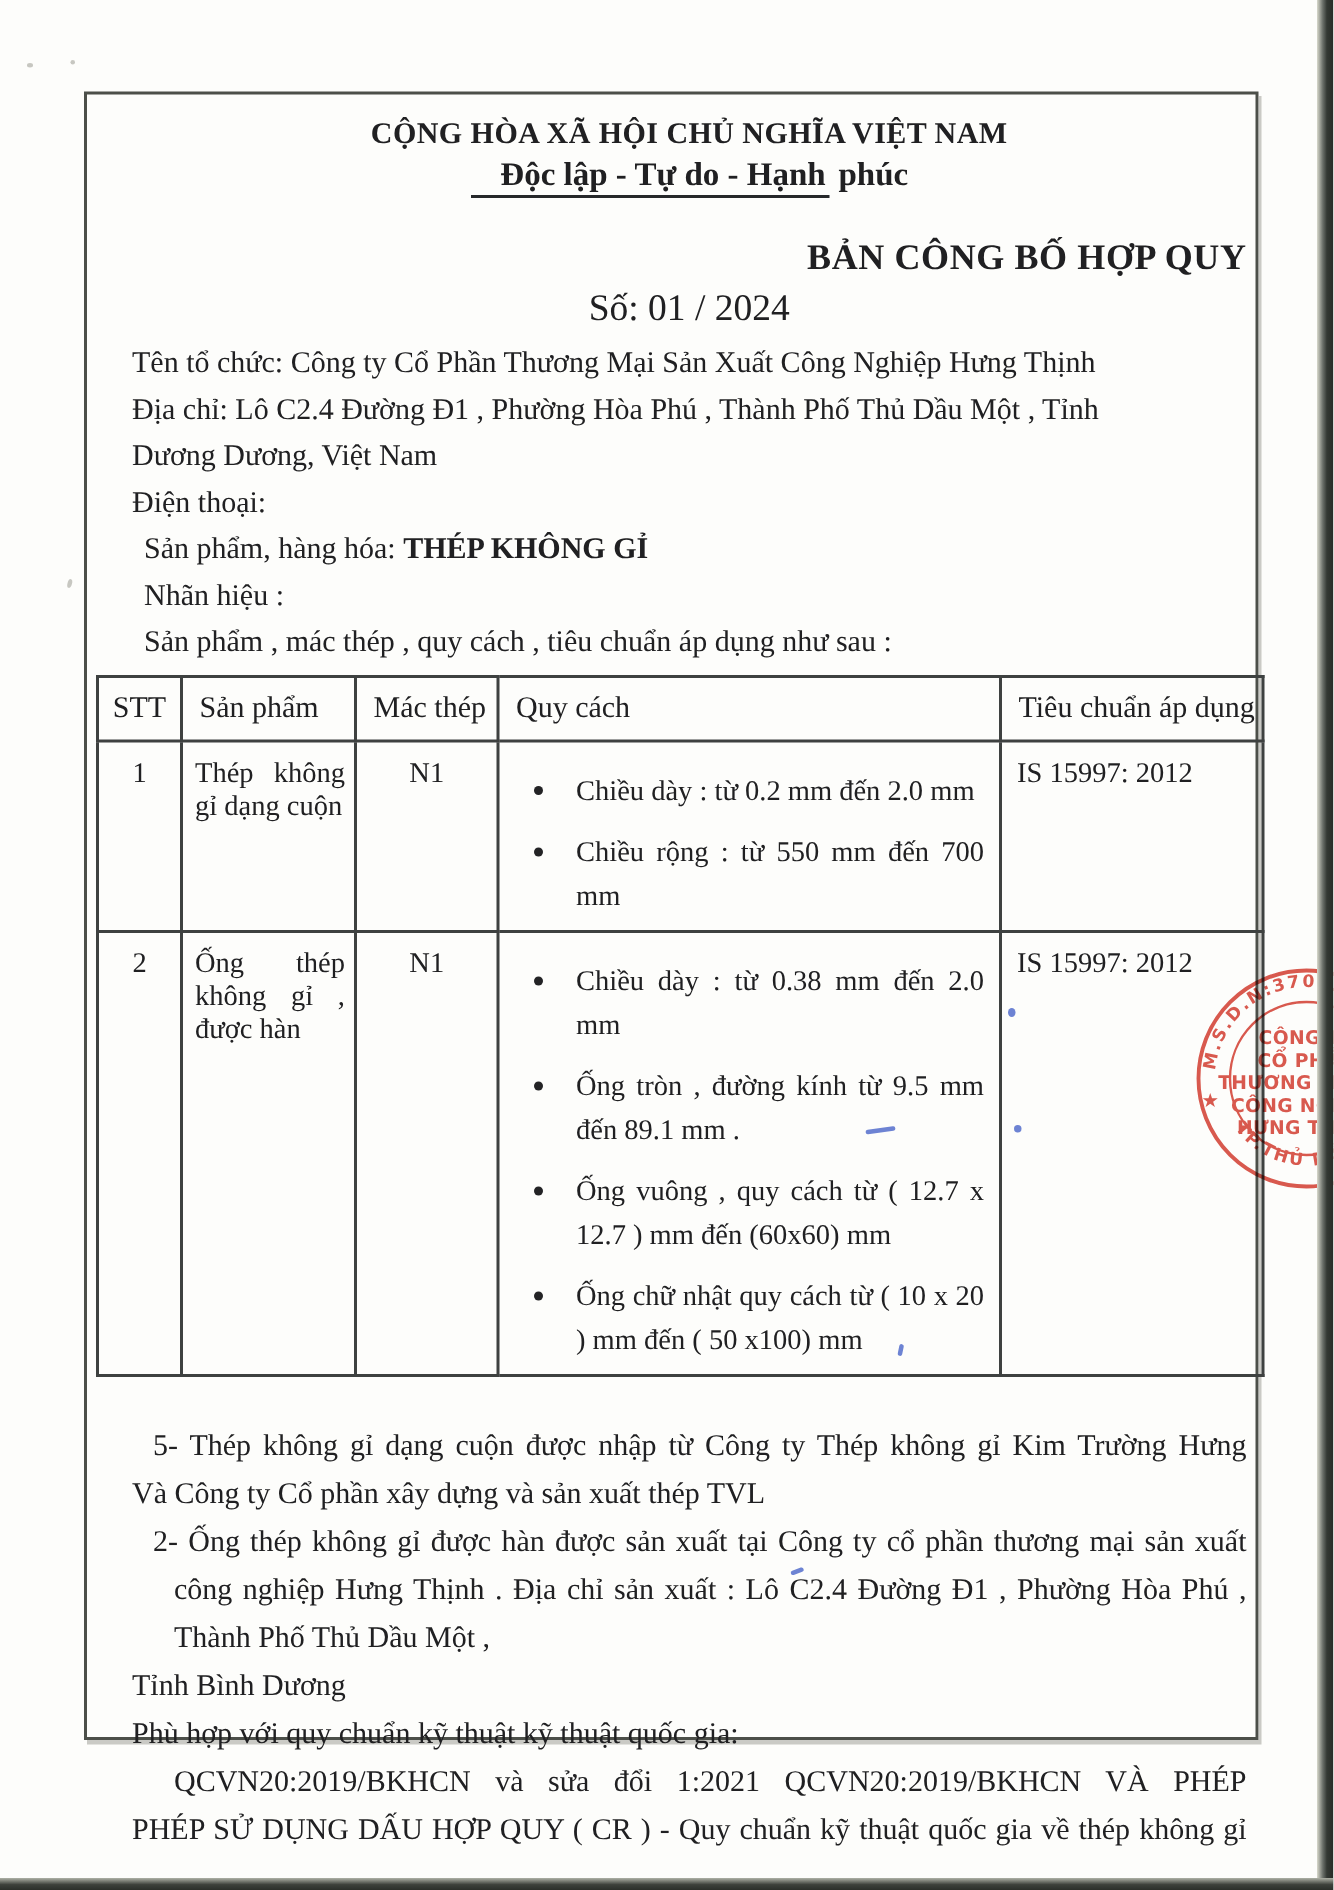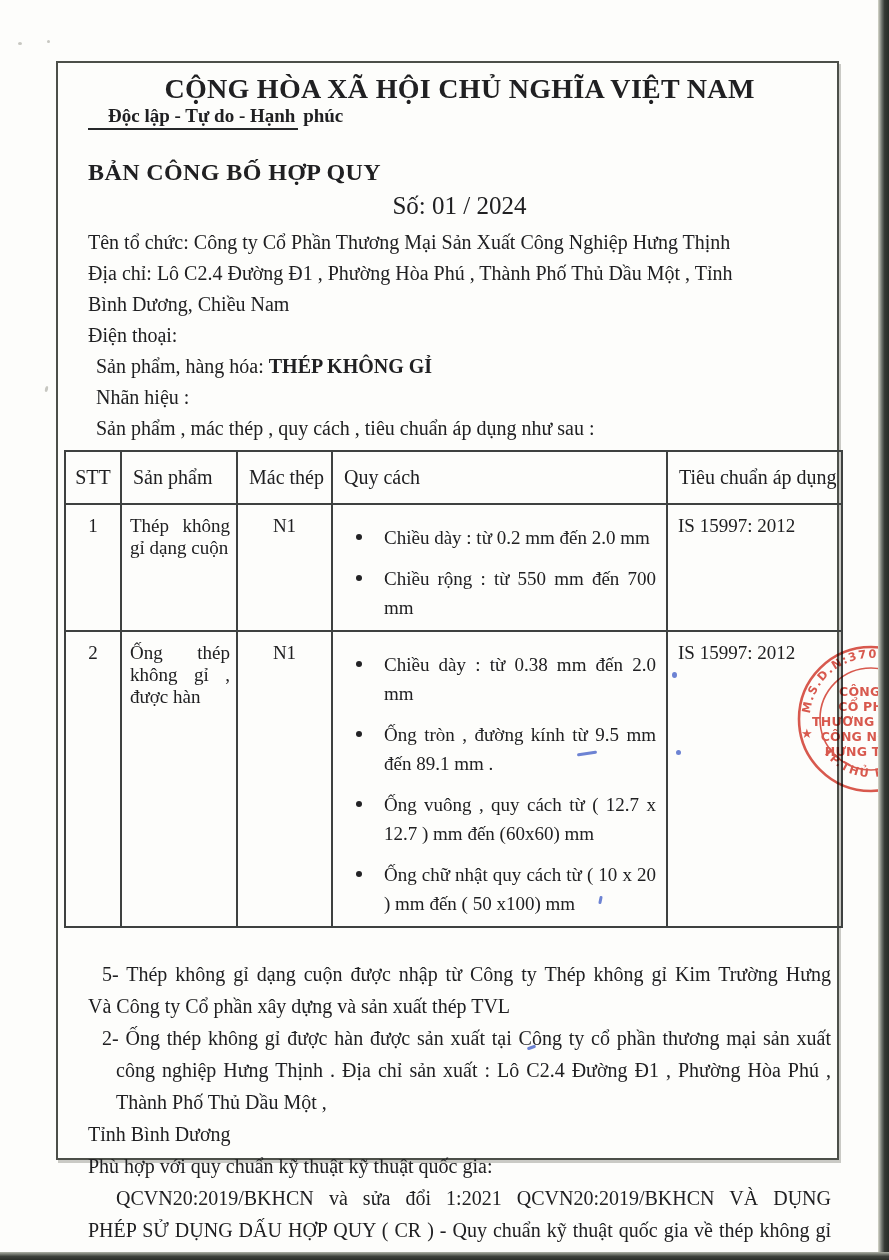--- a/index.html
+++ b/index.html
@@ -9,33 +9,33 @@
     font-family:"Liberation Serif","DejaVu Serif",serif;
     color:#202022;
   }
   
   .frame{
     position:absolute;left:56px;top:61px;width:783px;height:1099px;
     border:2px solid #4c4f49;box-sizing:border-box;
     box-shadow:2px 3px 0 rgba(125,125,118,.4);
     padding:14px 6px 0 30px;z-index:1;
   }
-  .h-republic{text-align:center;font-weight:bold;font-size:28px;line-height:24px;letter-spacing:.3px;}
-  .h-motto{text-align:left;font-weight:bold;font-size:19px;line-height:26px;margin-top:2px;}
+  .h-republic{text-align:center;font-weight:bold;font-size:20px;line-height:24px;letter-spacing:.3px;}
+  .h-motto{text-align:center;font-weight:bold;font-size:22px;line-height:26px;margin-top:2px;}
   .h-motto .u{border-bottom:2.5px solid #26282a;padding:0 3px 2px 20px;}
-  .h-title{text-align:left;font-weight:bold;font-size:24px;line-height:30px;margin-top:28px;letter-spacing:.4px;}
+  .h-title{text-align:right;font-weight:bold;font-size:24px;line-height:30px;margin-top:28px;letter-spacing:.4px;}
   .h-number{text-align:center;font-size:25px;line-height:26px;margin-top:6px;}
   .info{font-size:20px;line-height:31px;margin-top:8px;}
   .info p{margin:0;}
   .ind8{padding-left:8px;}
   .bold{font-weight:bold;}
   
   table.doc-table{border-collapse:collapse;table-layout:fixed;width:777px;margin-left:-24px;margin-top:6px;}
   .doc-table th,.doc-table td{border:2px solid #3e4140;vertical-align:top;font-weight:normal;font-size:19px;box-sizing:border-box;}
-  .doc-table th{height:53px;vertical-align:middle;text-align:left;padding:0 4px 0 11px;font-size:20px;white-space:nowrap;}
+  .doc-table th{height:43px;vertical-align:middle;text-align:left;padding:0 4px 0 11px;font-size:20px;white-space:nowrap;}
   .doc-table th.c{text-align:center;padding:0;}
   td.stt{text-align:center;padding-top:10px;}
   td.product{padding:10px 6px 16px 8px;text-align:justify;}
   td.grade{text-align:center;padding-top:10px;}
   td.specs{padding:2px 10px 8px 6px;}
   td.standard{padding:10px 4px 0 10px;}
   .specs ul{margin:0;padding:0;list-style:none;}
   .specs li{position:relative;padding-left:45px;margin-top:12px;text-align:justify;line-height:29px;}
   .specs li:first-child{margin-top:16px;}
   .specs li::before{content:"";position:absolute;left:17px;top:11px;width:6px;height:6px;border-radius:50%;background:#232325;}
@@ -79,21 +79,21 @@
 
     <div class="h-republic">CỘNG HÒA XÃ HỘI CHỦ NGHĨA VIỆT NAM</div>
     <div class="h-motto"><span class="u">Độc lập - Tự do - Hạnh</span> <span>phúc</span></div>
 
     <div class="h-title">BẢN CÔNG BỐ HỢP QUY</div>
     <div class="h-number">Số: 01 / 2024</div>
 
     <div class="info">
       <p><span>Tên tổ chức:</span> <span>Công ty Cổ Phần Thương Mại Sản Xuất Công Nghiệp Hưng Thịnh</span></p>
       <p><span>Địa chỉ:</span> <span>Lô C2.4 Đường Đ1 , Phường Hòa Phú , Thành Phố Thủ Dầu Một , Tỉnh</span></p>
-      <p>Bình Dương, Chiều Nam</p>
+      <p>Dương Dương, Việt Nam</p>
       <p>Điện thoại:</p>
       <p class="ind8"><span>Sản phẩm, hàng hóa:</span> <span class="bold">THÉP KHÔNG GỈ</span></p>
       <p class="ind8">Nhãn hiệu :</p>
       <p class="ind8">Sản phẩm , mác thép , quy cách , tiêu chuẩn áp dụng như sau :</p>
     </div>
 
     <table class="doc-table">
       <colgroup>
         <col style="width:56px">
           <col style="width:116px">
@@ -139,21 +139,21 @@
       </table>
 
     <div class="notes">
       <div class="fill ind14">5- Thép không gỉ dạng cuộn được nhập từ Công ty Thép không gỉ Kim Trường Hưng</div>
       <div>Và Công ty Cổ phần xây dựng và sản xuất thép TVL</div>
       <div class="fill ind14">2- Ống thép không gỉ được hàn được sản xuất tại Công ty cổ phần thương mại sản xuất</div>
       <div class="fill ind28">công nghiệp Hưng Thịnh . Địa chỉ sản xuất : Lô C2.4 Đường Đ1 , Phường Hòa Phú ,</div>
       <div class="ind28">Thành Phố Thủ Dầu Một ,</div>
       <div>Tỉnh Bình Dương</div>
       <div>Phù hợp với quy chuẩn kỹ thuật kỹ thuật quốc gia:</div>
-      <div class="fill ind28">QCVN20:2019/BKHCN và sửa đổi 1:2021 QCVN20:2019/BKHCN VÀ DỤNG</div>
+      <div class="fill ind28">QCVN20:2019/BKHCN và sửa đổi 1:2021 QCVN20:2019/BKHCN VÀ PHÉP</div>
       <div class="fill outdent">PHÉP SỬ DỤNG DẤU HỢP QUY ( CR ) - Quy chuẩn kỹ thuật quốc gia về thép không gỉ</div>
     </div>
 
   </div>
 
   <svg class="stamp" width="170" height="170" viewBox="0 0 170 170">
     <circle cx="80" cy="80" r="72" fill="none" stroke="#d6483c" stroke-width="2.6"></circle>
     <circle cx="80" cy="80" r="51" fill="none" stroke="#d6483c" stroke-width="1.6"></circle>
     <defs>
       <path id="arcT" d="M 19.2 74.7 A 61 61 0 0 1 132.8 49.5" fill="none"></path>

